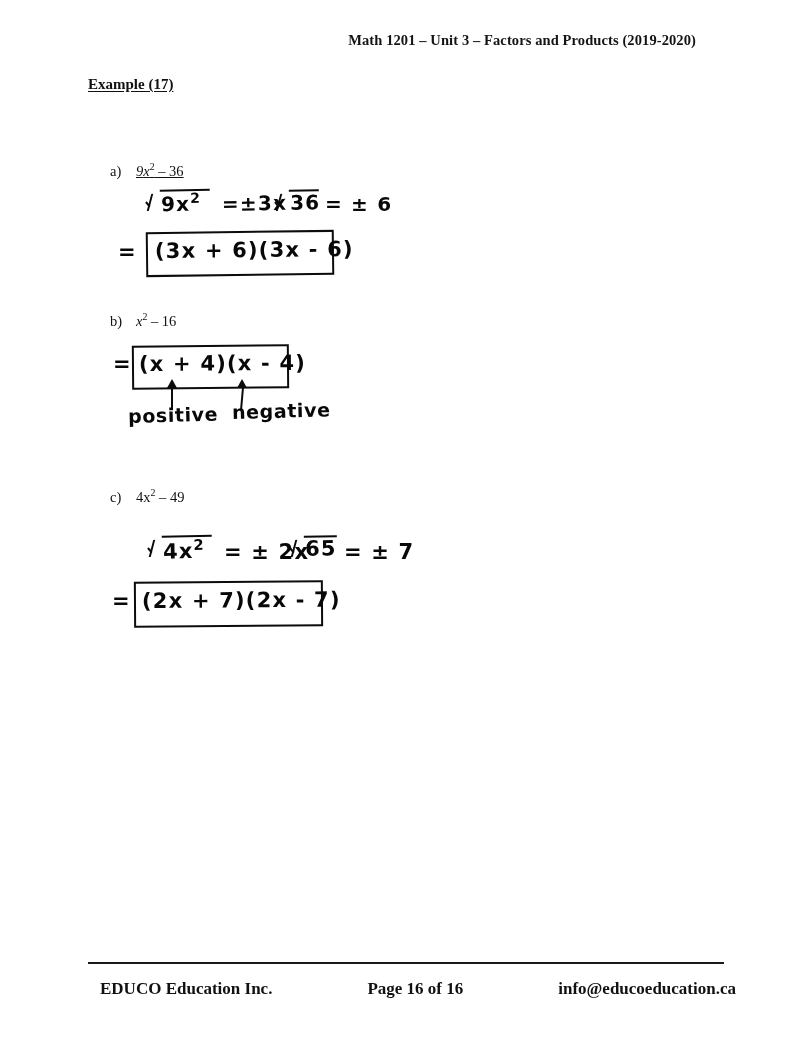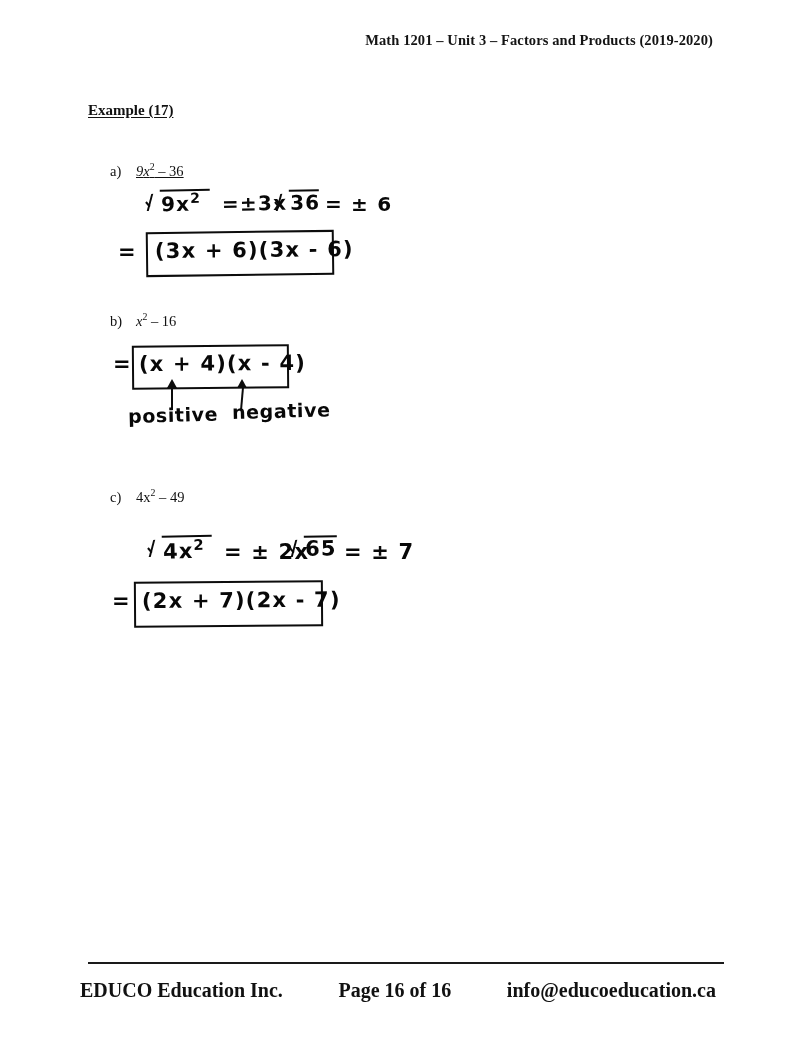--- a/index.html
+++ b/index.html
@@ -19,33 +19,33 @@
 
   .page {
     position: absolute;
     inset: 0;
   }
 
   
   .header {
     position: absolute;
     top: 32px;
-    left: 89px;
+    left: 72px;
     width: 624px;
     text-align: right;
     font-size: 14.5px;
     font-weight: bold;
     letter-spacing: 0.1px;
     color: #141414;
   }
 
   
   .example-heading {
     position: absolute;
-    top: 102px;
+    top: 76px;
     left: 88px;
     font-size: 15px;
     font-weight: bold;
     text-decoration: underline;
     text-underline-offset: 2px;
     color: #111;
   }
 
   .instruction {
     position: absolute;
@@ -156,27 +156,27 @@
   .footer-rule {
     position: absolute;
     left: 88px;
     top: 962px;
     width: 636px;
     height: 1.6px;
     background: #1a1a1a;
   }
   .footer {
     position: absolute;
-    left: 80px;
+    left: 100px;
     top: 979px;
     width: 636px;
     display: flex;
     justify-content: space-between;
     align-items: flex-start;
-    font-size: 20px;
+    font-size: 17px;
   }
   .footer .left  { font-weight: bold; }
   .footer .mid   { font-weight: bold; }
   .footer .right { font-weight: bold; }
 </style>
 </head>
 <body>
 
 <div class="page">
 

